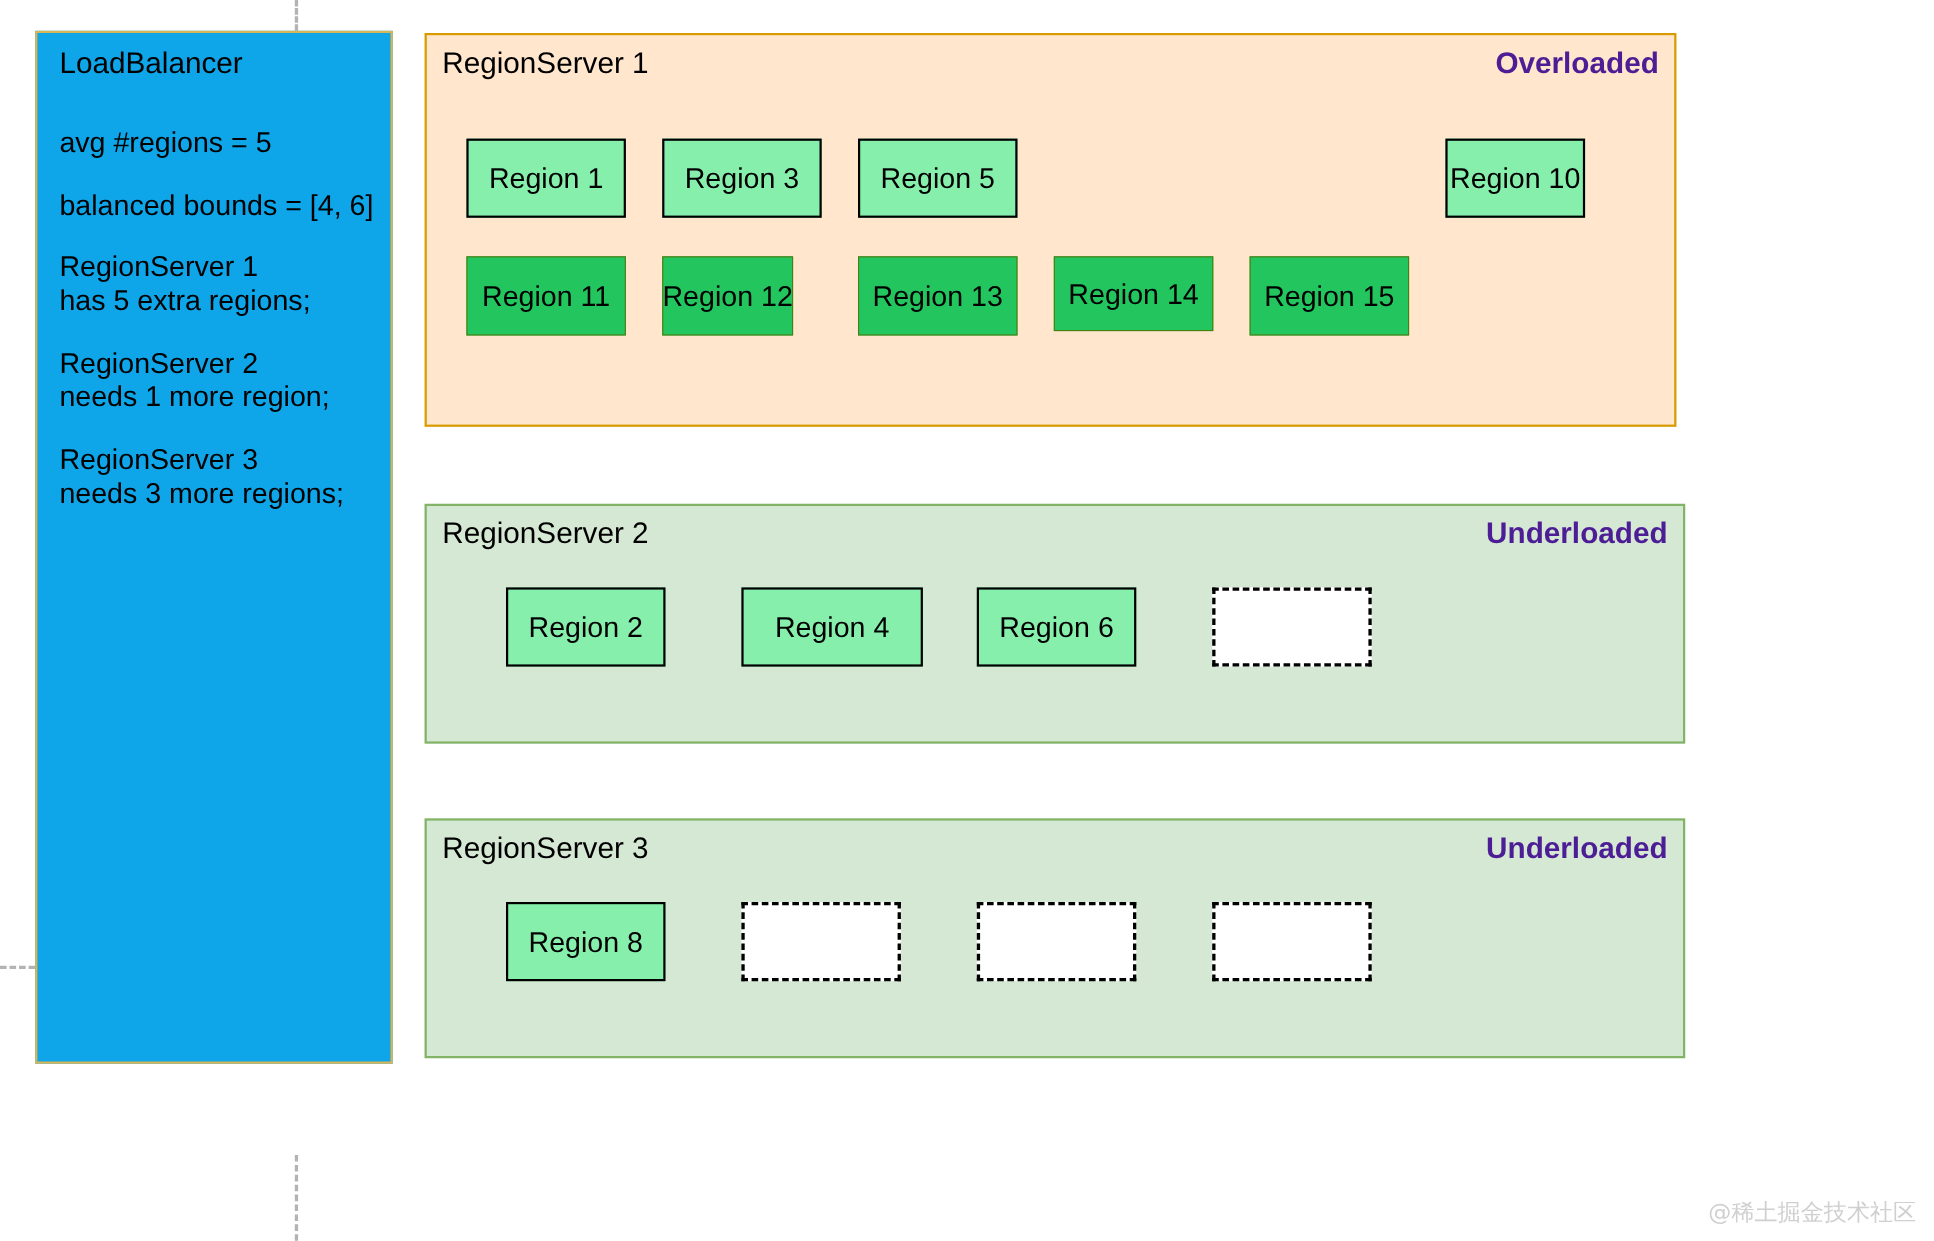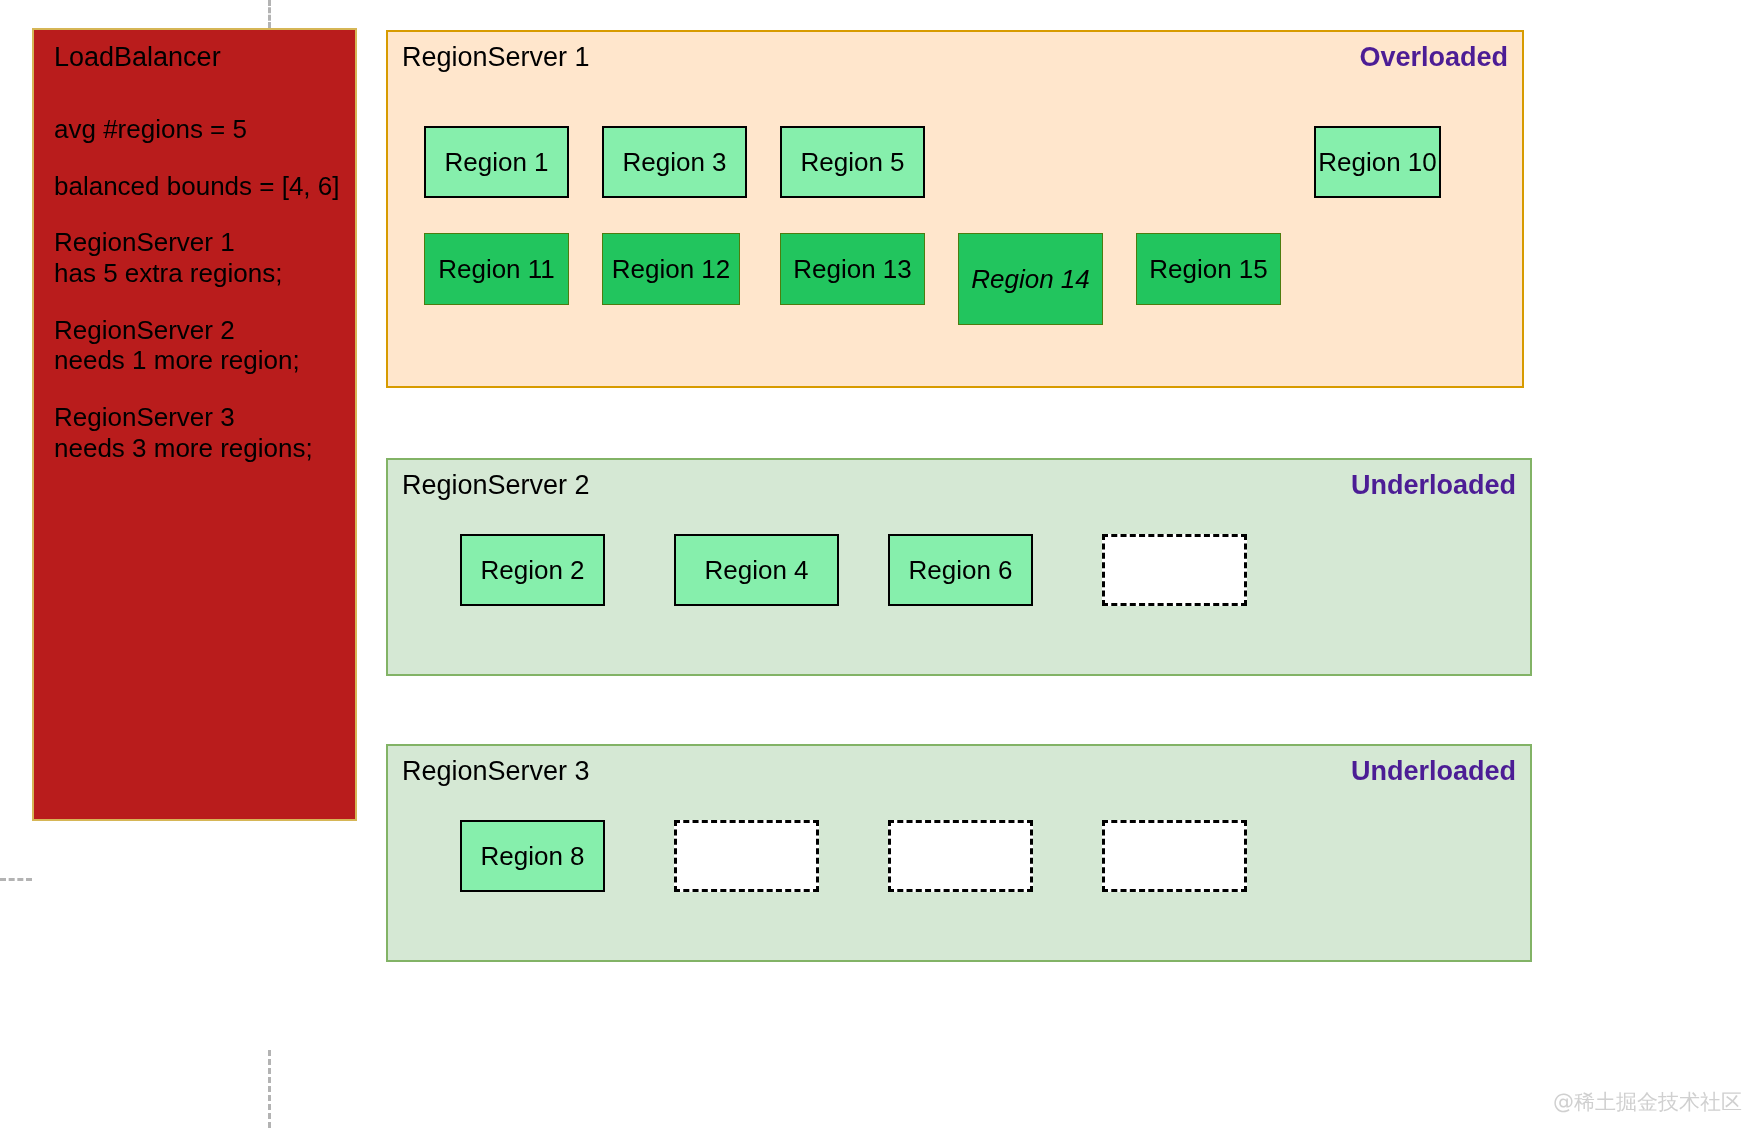--- a/index.html
+++ b/index.html
@@ -49,22 +49,22 @@
     font-size: 27px;
     font-weight: bold;
     color: #4c1d95;
     white-space: nowrap;
   }
 
   #loadbalancer {
     left: 32px;
     top: 28px;
     width: 325px;
-    height: 793px;
-    background: #b91c1c;
+    height: 939px;
+    background: #0ea5e9;
     border: 2px solid #d6b656;
   }
   #lb-title {
     left: 20px;
     top: 12px;
   }
   .lb-lines {
     position: absolute;
     left: 20px;
     top: 84px;
@@ -165,23 +165,23 @@
   <div class="panel" id="rs1">
     <div class="panel-title" style="left:14px; top:10px;">RegionServer 1</div>
     <div class="panel-status" style="right:14px; top:10px;">Overloaded</div>
 
     <div class="region plain" style="left:36px;  top:94px;  width:145px; height:72px;">Region 1</div>
     <div class="region plain" style="left:214px; top:94px;  width:145px; height:72px;">Region 3</div>
     <div class="region plain" style="left:392px; top:94px;  width:145px; height:72px;">Region 5</div>
     <div class="region plain" style="left:926px; top:94px;  width:127px; height:72px;">Region 10</div>
 
     <div class="region blue" style="left:36px;  top:201px; width:145px; height:72px;">Region 11</div>
-    <div class="region blue" style="left:214px; top:201px; width:138px; height:72px;">Region 12</div>
+    <div class="region blue" style="left:214px; top:201px; width:119px; height:72px;">Region 12</div>
     <div class="region blue" style="left:392px; top:201px; width:145px; height:72px;">Region 13</div>
-    <div class="region blue" style="left:570px; top:201px; width:145px; height:92px;font-style:italic;">Region 14</div>
+    <div class="region blue" style="left:570px; top:201px; width:145px; height:68px;">Region 14</div>
     <div class="region blue" style="left:748px; top:201px; width:145px; height:72px;">Region 15</div>
   </div>
 
   <div class="panel" id="rs2">
     <div class="panel-title" style="left:14px; top:10px;">RegionServer 2</div>
     <div class="panel-status" style="right:14px; top:10px;">Underloaded</div>
 
     <div class="region plain" style="left:72px;  top:74px; width:145px; height:72px;">Region 2</div>
     <div class="region plain" style="left:286px; top:74px; width:165px; height:72px;">Region 4</div>
     <div class="region plain" style="left:500px; top:74px; width:145px; height:72px;">Region 6</div>

